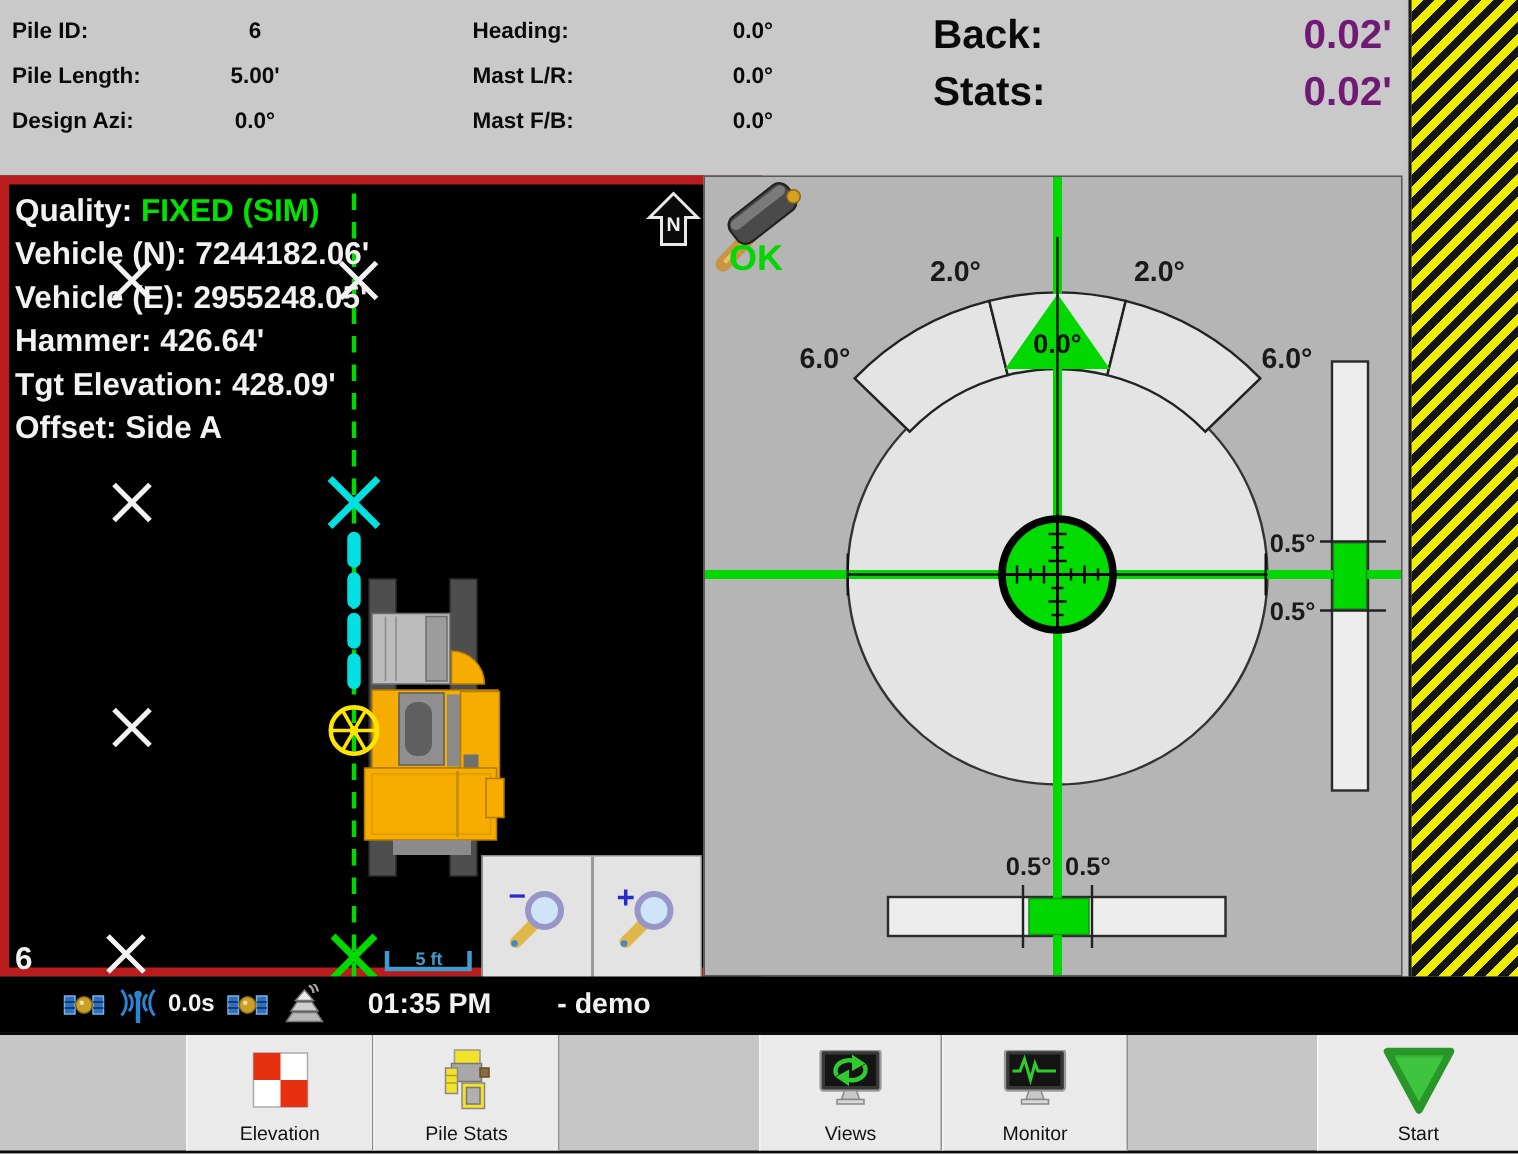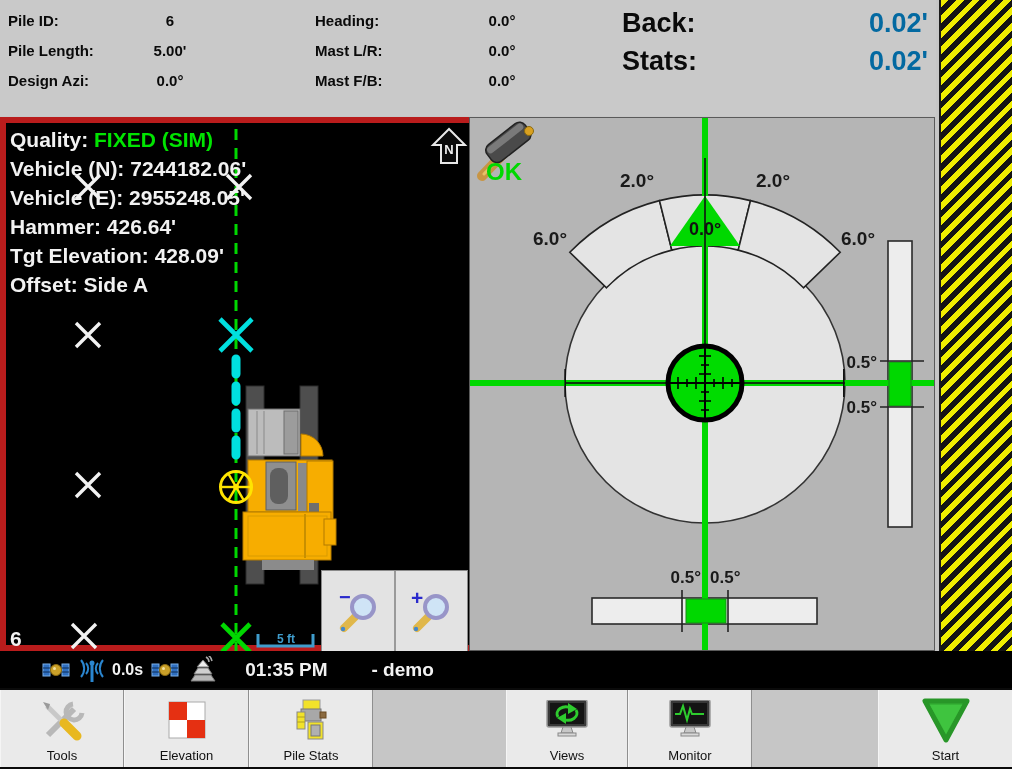--- a/index.html
+++ b/index.html
@@ -7,21 +7,21 @@
     width:1012px;height:769px;position:relative;overflow:hidden;
     background:#c6c6c6;font-family:"Liberation Sans",sans-serif;
     -webkit-font-smoothing:antialiased;
   }
   .abs{position:absolute;}
   
   #topbar{left:0;top:0;width:936px;height:116px;background:#c9c9c9;}
   .tb-label{position:absolute;font-size:15px;font-weight:bold;color:#0a0a0a;white-space:nowrap;text-align:center;}
   .tb-value{position:absolute;font-size:15px;font-weight:bold;color:#0a0a0a;width:120px;text-align:center;}
   .tb-big-label{position:absolute;font-size:27px;font-weight:bold;color:#0a0a0a;}
-  .tb-big-value{position:absolute;font-size:27px;font-weight:bold;color:#0369a1;width:150px;text-align:right;}
+  .tb-big-value{position:absolute;font-size:27px;font-weight:bold;color:#701a75;width:150px;text-align:right;}
   
   #hazard{
     left:939px;top:0;width:73px;height:651px;border-left:2px solid #1a1a1a;box-sizing:border-box;
     background:repeating-linear-gradient(135deg,#f0ee00 0 5.5px,#141414 5.5px 11px);
   }
   
   #map-panel{left:0;top:117px;width:508px;height:534px;background:#000;border:6px solid #b91c1c;box-sizing:border-box;}
   #gauge-panel{left:469px;top:117px;width:466px;height:534px;background:#b5b5b5;border:1px solid #5a5a5a;box-sizing:border-box;}
   
   #zoom-panel{left:315px;top:447px;width:147px;height:83px;background:#e3e3e3;border:1px solid #8a8a8a;box-sizing:border-box;display:flex;}
@@ -280,32 +280,20 @@
     <polygon points="9,12 19,12 23,18 5,18" fill="#cfcfcf" stroke="#777"></polygon>
     <polygon points="6,19 22,19 26,25 2,25" fill="#b8b8b8" stroke="#777"></polygon>
     <path d="M20,6 A6,6 0 0 0 17,1" fill="none" stroke="#aaa" stroke-width="1.5"></path>
     <path d="M23,5 A9,9 0 0 0 19,-1" fill="none" stroke="#aaa" stroke-width="1.5"></path>
   </svg>
   <span class="st-text" style="font-size:19px;margin-left:26px">01:35 PM</span>
   <span class="st-text" style="font-size:19px;margin-left:44px">- demo</span>
 </div>
 
 <div id="toolbar" class="abs">
-  <div class="tb-btn" style="left:0;width:124px">
-    <div class="icon">
-      <svg width="50" height="46" viewBox="0 0 50 46">
-        <path d="M36,7 A8,8 0 1 0 45,16" fill="none" stroke="#b8b8b8" stroke-width="5"></path>
-        <line x1="11" y1="38" x2="37" y2="12" stroke="#b8b8b8" stroke-width="6"></line>
-        <line x1="10" y1="9" x2="27" y2="26" stroke="#c8c8c8" stroke-width="5"></line>
-        <path d="M6,5 L13,7 L11,13 Z" fill="#9a9a9a"></path>
-        <line x1="27" y1="26" x2="40" y2="39" stroke="#e8b820" stroke-width="9" stroke-linecap="round"></line>
-      </svg>
-    </div>
-    <div class="lbl">Tools</div>
-  </div>
   <div class="tb-btn" style="left:124px;width:125px">
     <div class="icon">
       <svg width="40" height="40" viewBox="0 0 40 40">
         <rect x="2" y="2" width="36" height="36" fill="#fff" stroke="#aaa"></rect>
         <rect x="2" y="2" width="18" height="18" fill="#e53012"></rect>
         <rect x="20" y="20" width="18" height="18" fill="#e53012"></rect>
       </svg>
     </div>
     <div class="lbl">Elevation</div>
   </div>

